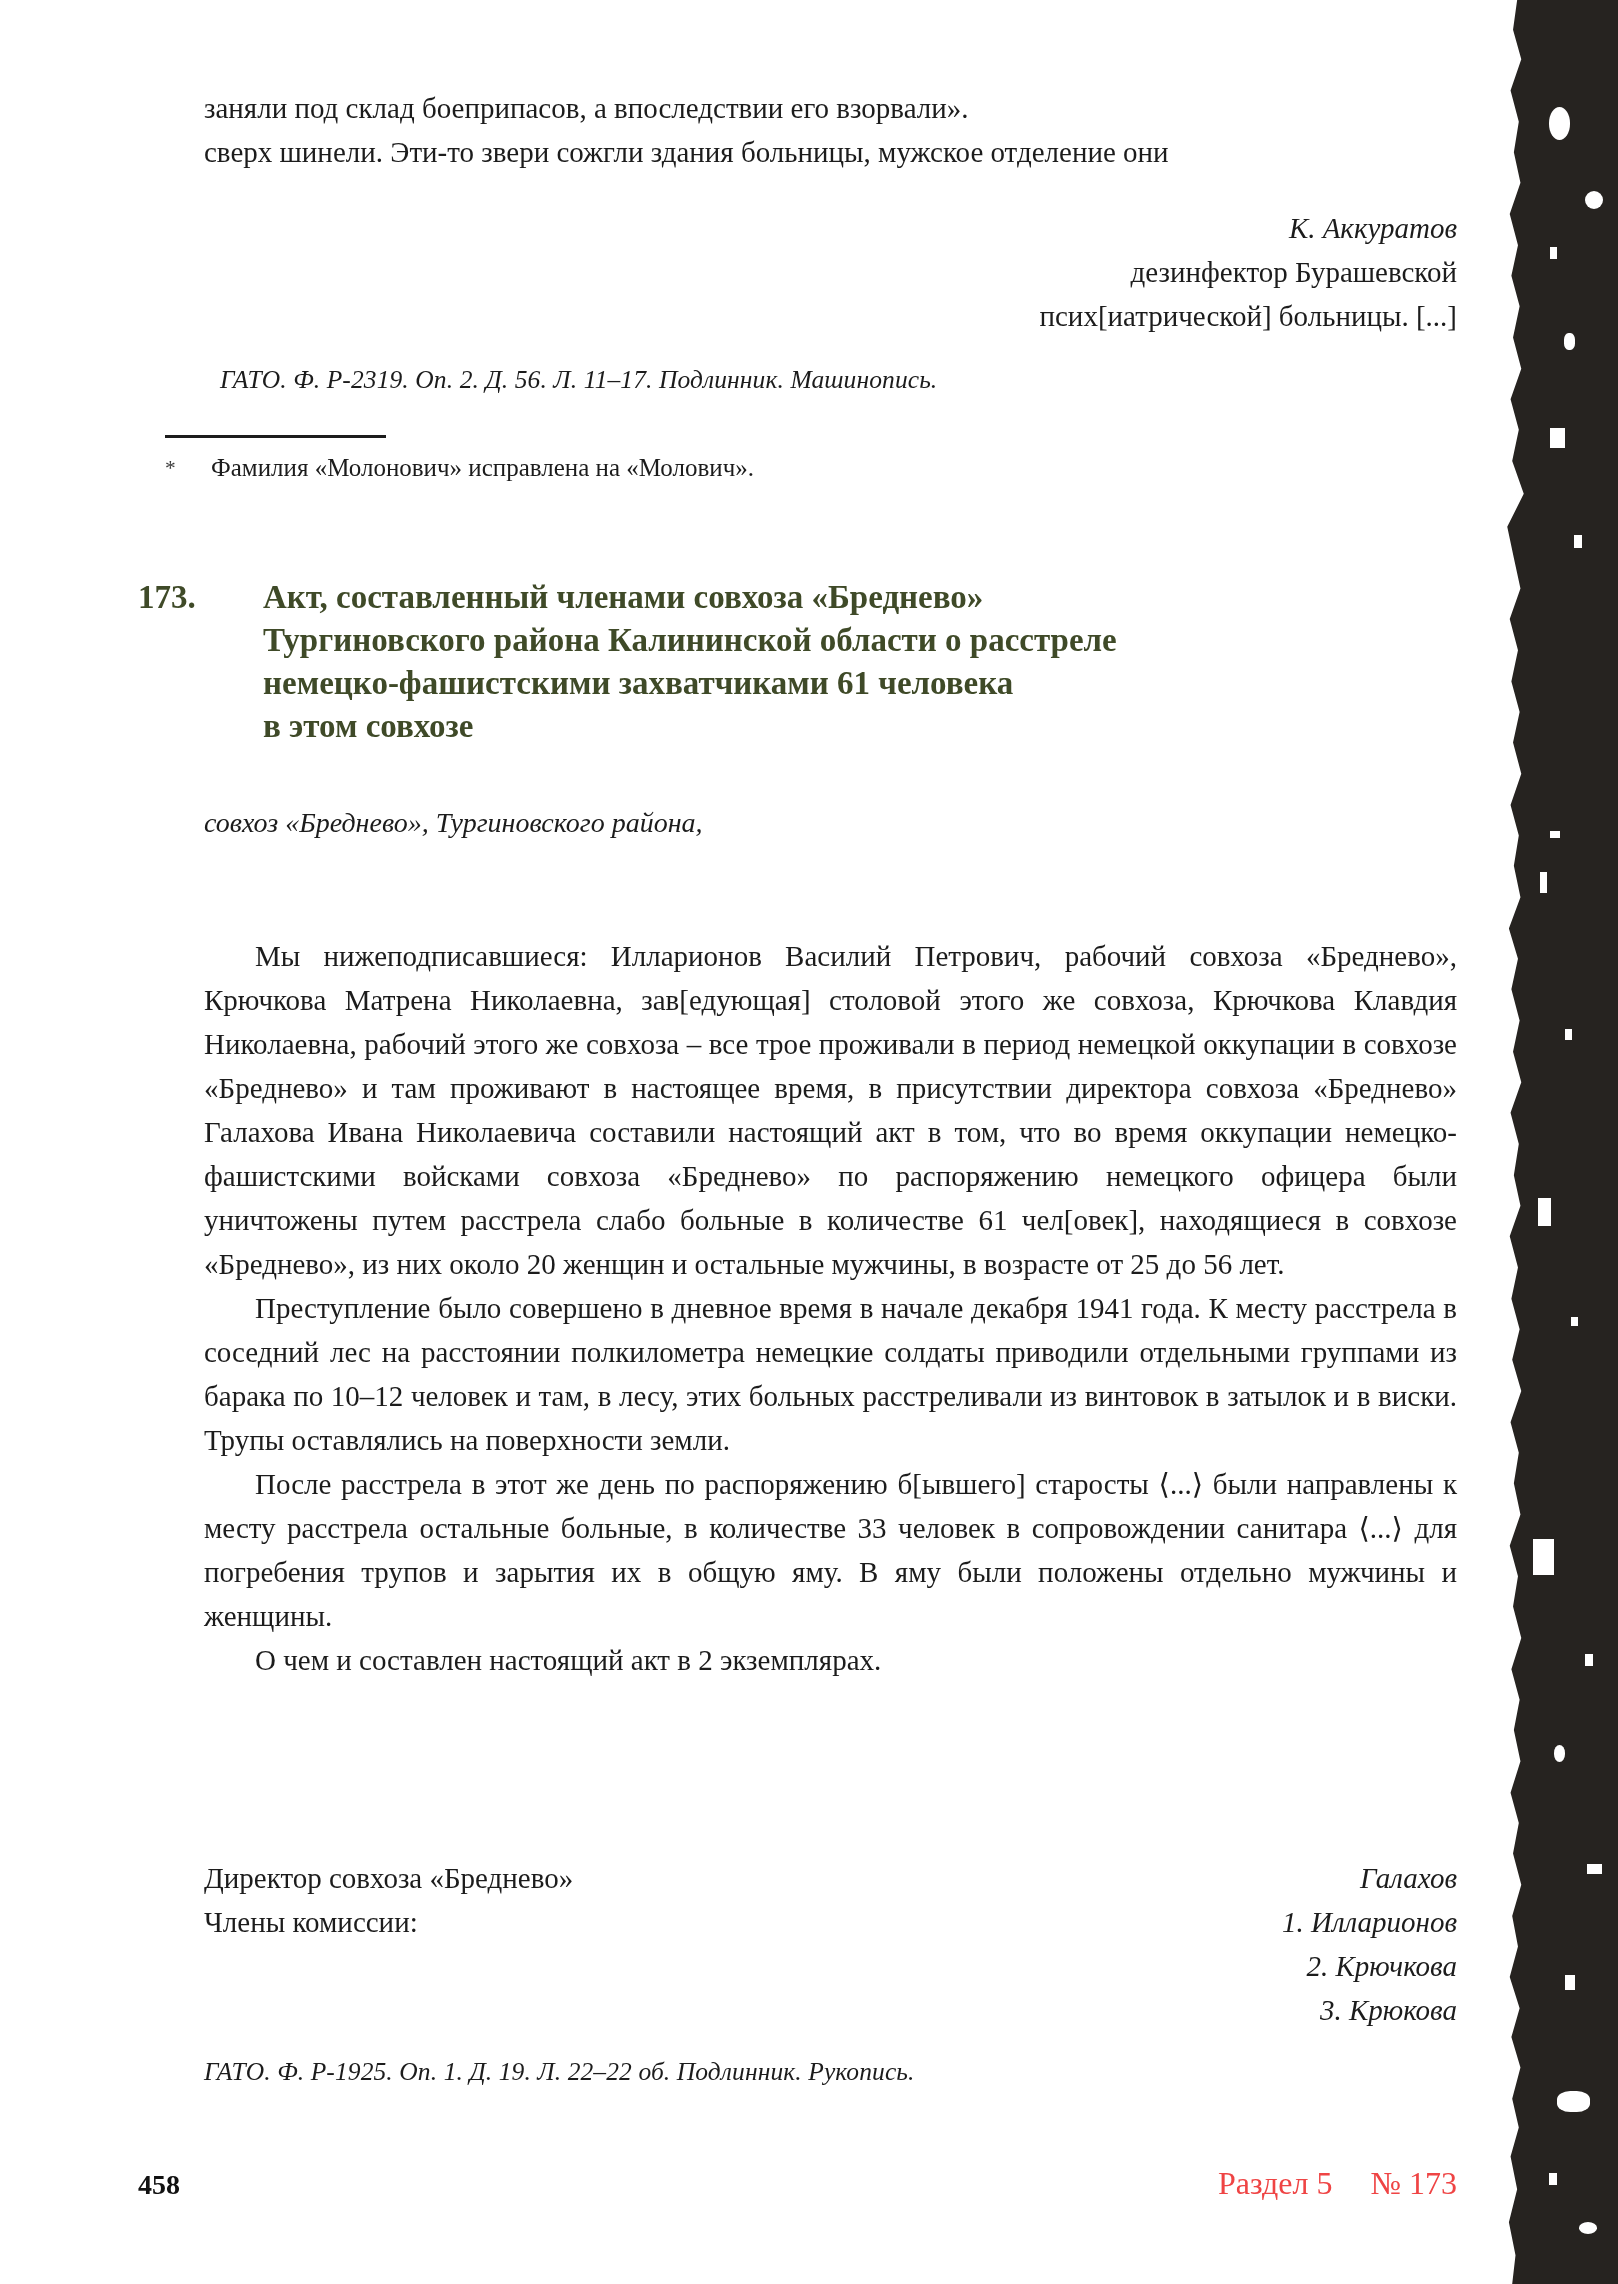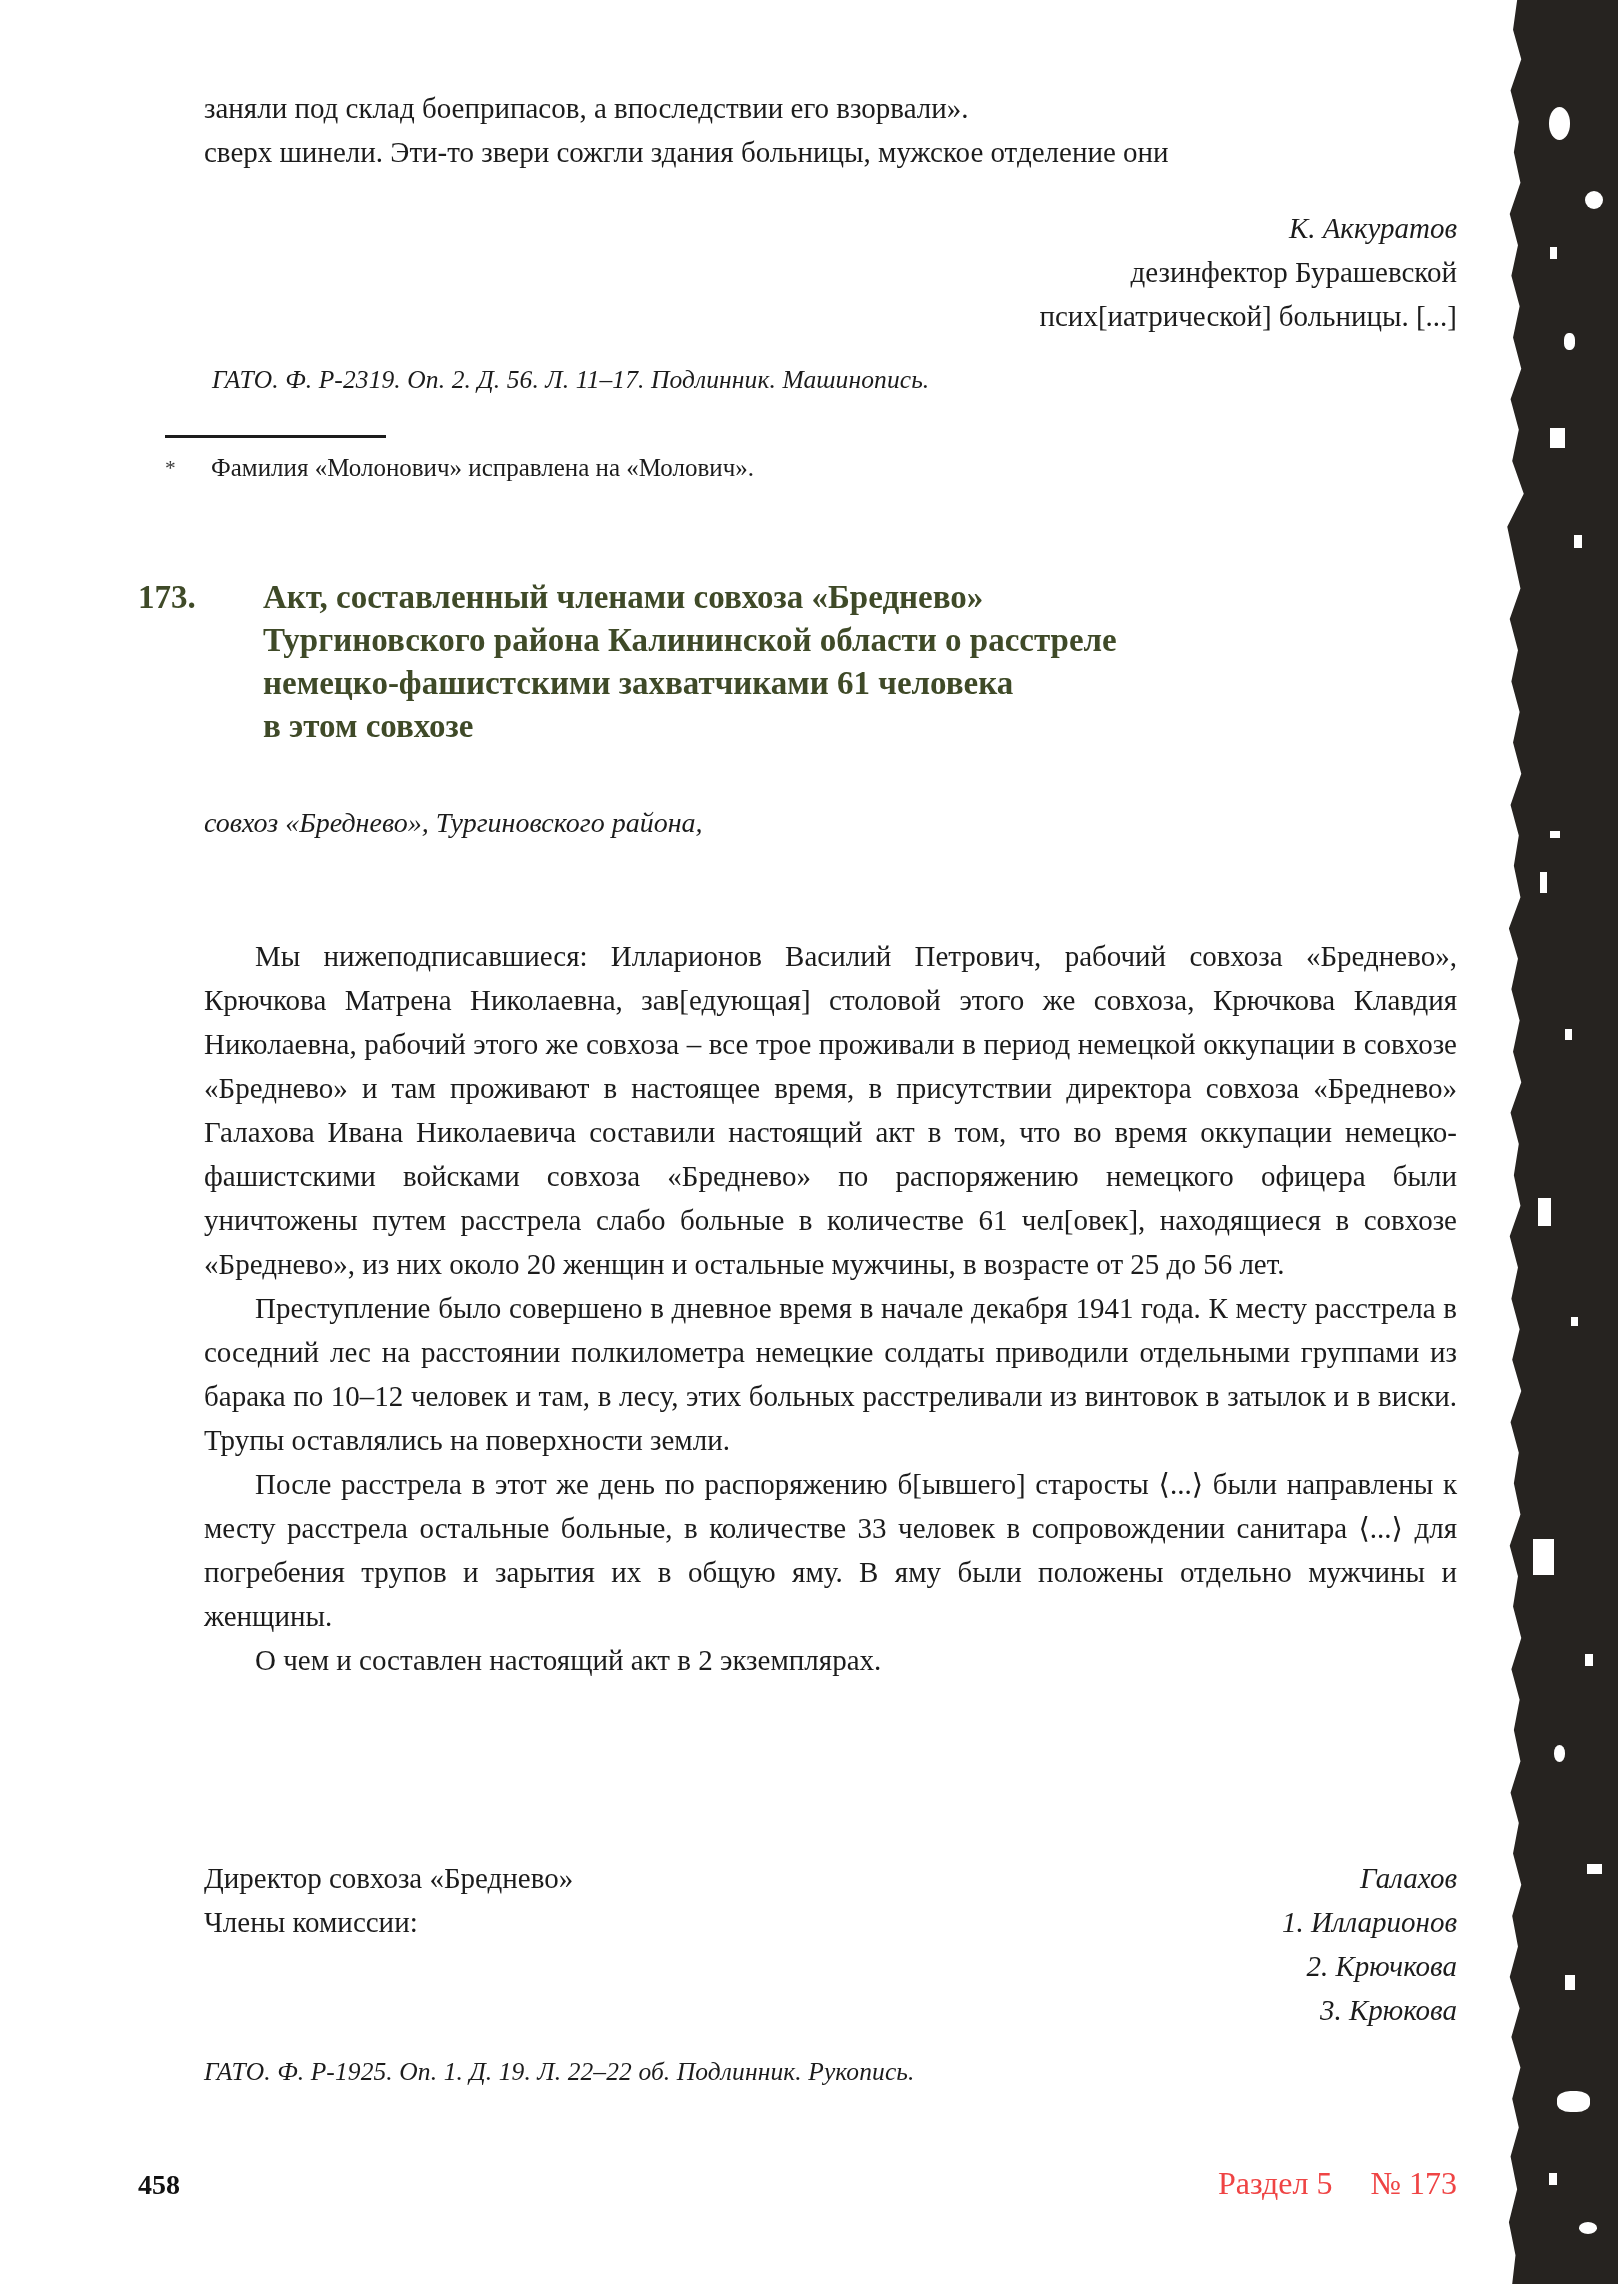--- a/index.html
+++ b/index.html
@@ -77,21 +77,21 @@
   }
 
   .citation {
     font-style: italic;
     font-size: 25.5px;
     line-height: 36px;
     letter-spacing: 0.1px;
   }
   .citation-top {
     position: absolute;
-    left: 212px;
+    left: 220px;
     top: 362px;
     width: 1253px;
   }
 
   
   .footnote-block {
     position: absolute;
     left: 165px;
     top: 435px;
     width: 1292px;

